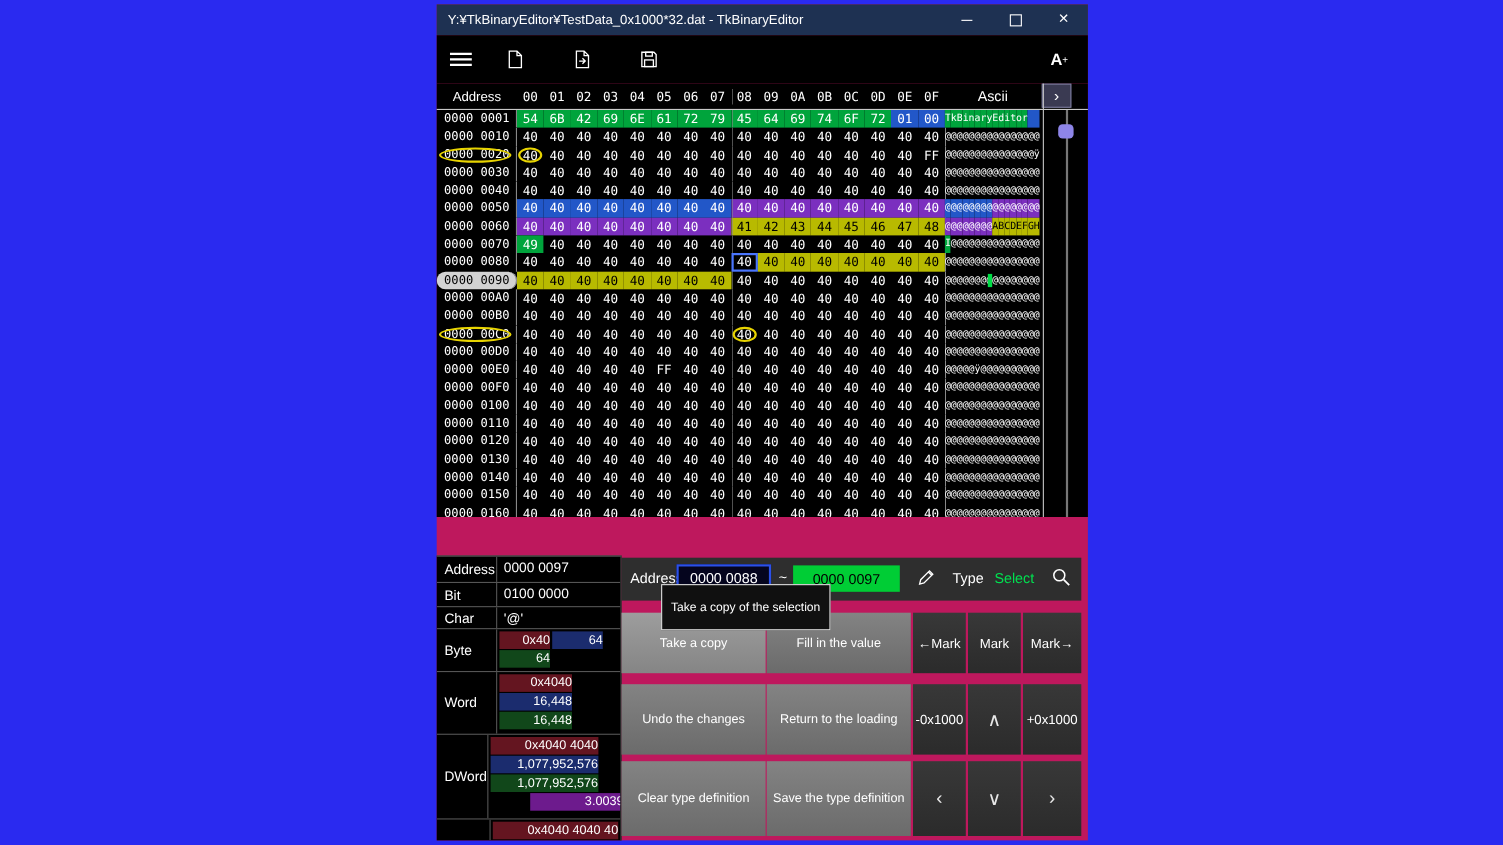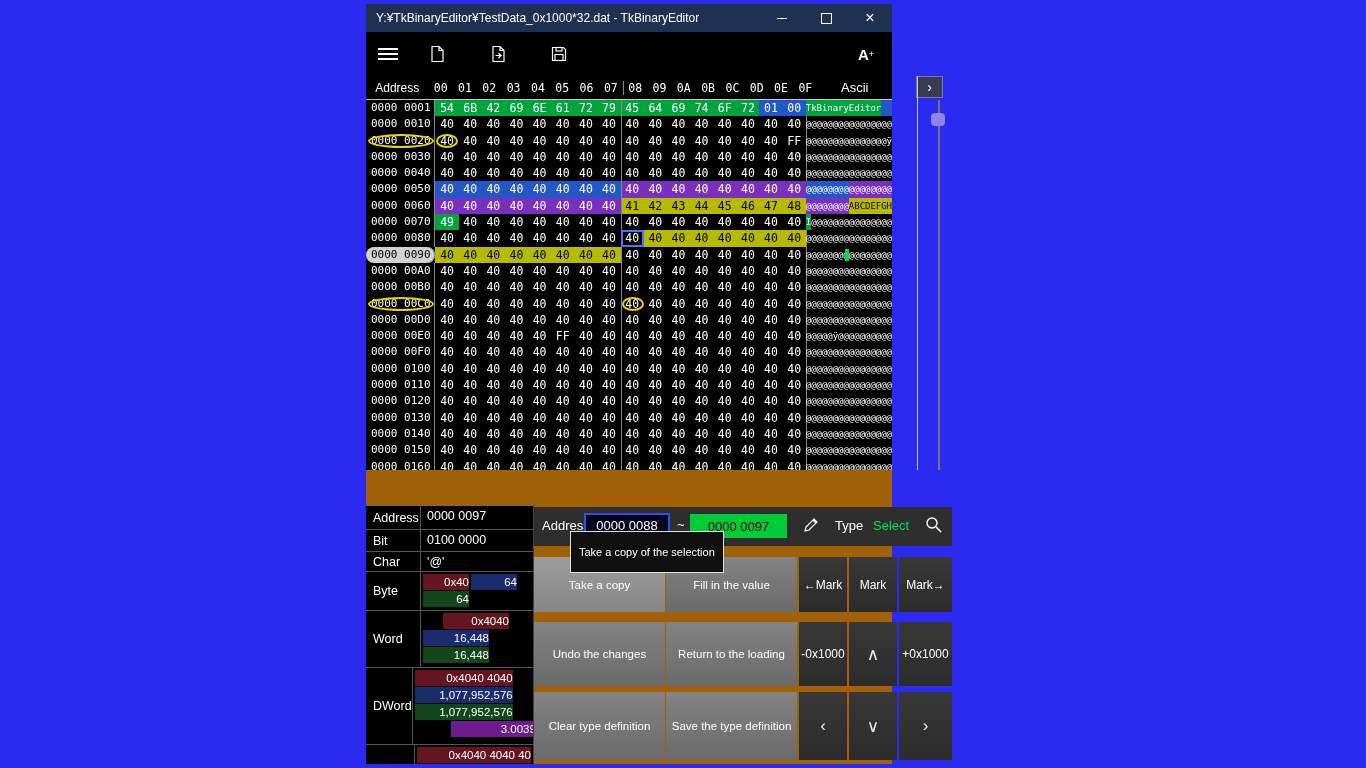--- a/index.html
+++ b/index.html
@@ -1,18 +1,18 @@
 <!DOCTYPE html>
 <html><head>
 <meta charset="utf-8">
 <style>
   html,body{margin:0;padding:0;}
   body{width:1366px;height:768px;background:#2a2af0;position:relative;overflow:hidden;
        font-family:"Liberation Sans",sans-serif;}
-  .window{position:absolute;left:366px;top:4px;width:526px;height:760px;background:#a16207;}
+  .window{position:absolute;left:397px;top:4px;width:592px;height:760px;background:#be185d;}
 
   
   .titlebar{position:absolute;left:0;top:0;width:100%;height:28px;background:#1e3152;display:flex;align-items:center;}
   .title{margin-left:10px;font-size:12px;color:#fff;white-space:nowrap;}
   .winbtns{margin-left:auto;display:flex;height:100%;}
   .wbtn{width:44px;display:flex;align-items:center;justify-content:center;color:#fff;cursor:default;}
   .min-glyph{width:10px;height:1px;background:#fff;display:block;}
   .max-glyph{width:9px;height:9px;border:1px solid #fff;display:block;}
   .close-glyph{font-size:16px;line-height:1;}
 
@@ -1089,21 +1089,21 @@
           </div>
           <div class="insp-line">
             <div class="chip green" style="width: 46px;">64</div>
           </div>
         </div>
       </div>
       <div class="insp-row">
         <div class="insp-label">Word</div>
         <div class="insp-values">
           <div class="insp-line">
-            <div class="chip red" style="width: 66px; margin-left: 20px;">0x4040</div>
+            <div class="chip red" style="width: 66px;">0x4040</div>
           </div>
           <div class="insp-line">
             <div class="chip blue" style="width: 66px;">16,448</div>
           </div>
           <div class="insp-line">
             <div class="chip green" style="width: 66px;">16,448</div>
           </div>
         </div>
       </div>
       <div class="insp-row">

